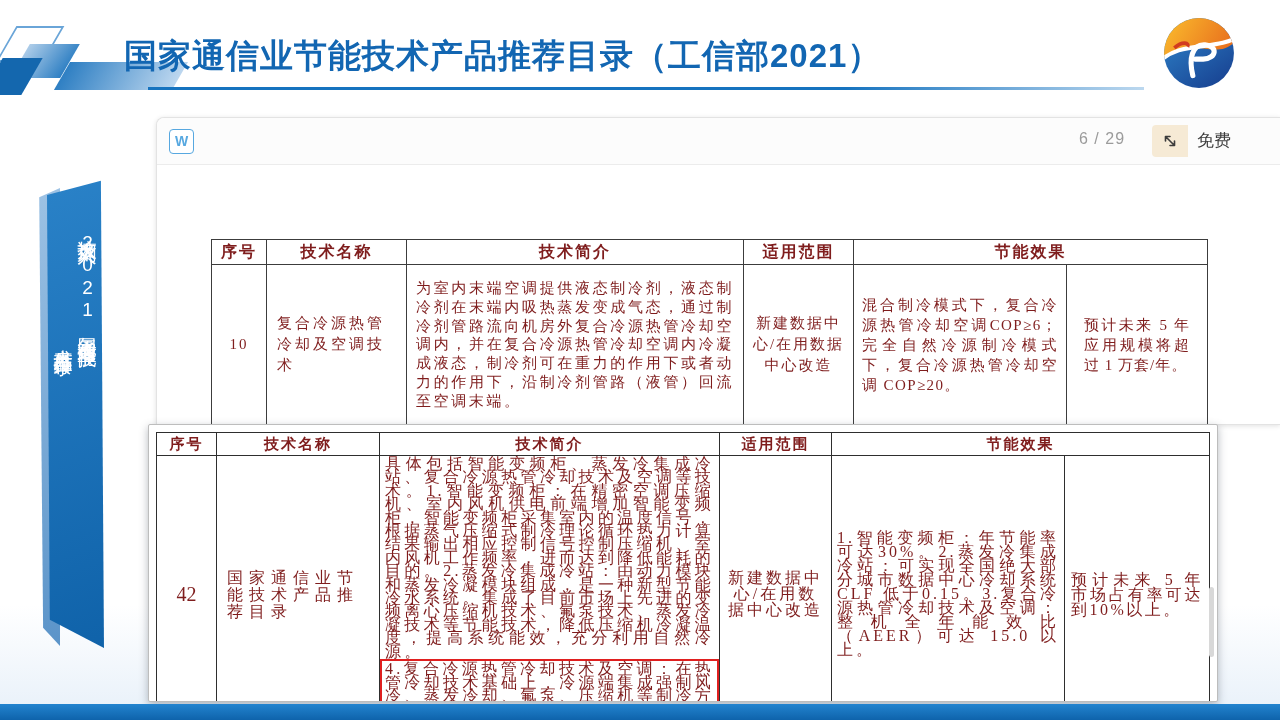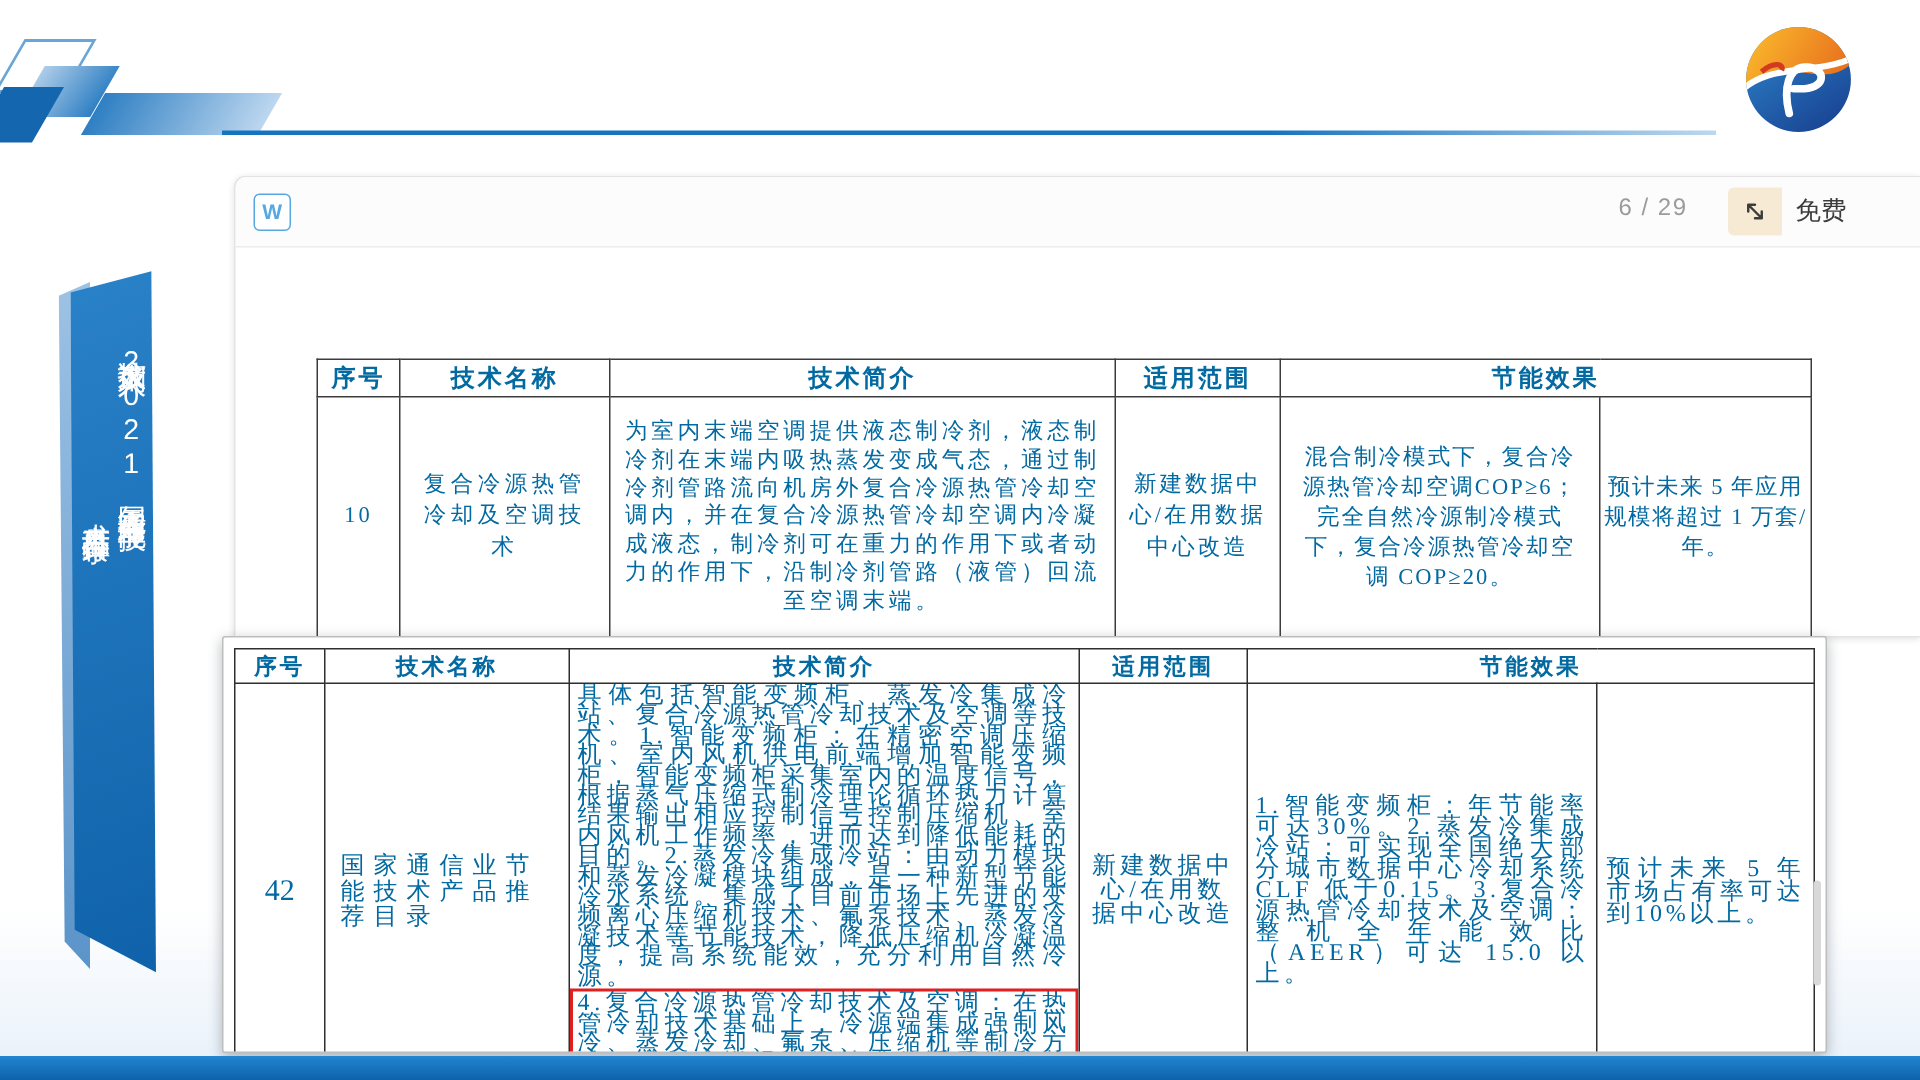--- a/index.html
+++ b/index.html
@@ -57,34 +57,34 @@
   .page-ind{position:absolute;left:922px;top:12px;color:#9b9b9b;font-size:16px;letter-spacing:1px;}
   .expand-btn{
     position:absolute;left:995px;top:7px;width:36px;height:32px;
     background:#f6ead5;border:none;border-radius:4px 0 0 4px;cursor:pointer;
     display:flex;align-items:center;justify-content:center;padding:0;
   }
   .action-label{position:absolute;left:1040px;top:11px;color:#3c3c3c;font-size:17px;white-space:nowrap;}
   
   .doctable{
     border-collapse:collapse;table-layout:fixed;
-    font-family:"Liberation Serif","DejaVu Serif",serif;color:#0369a1;
+    font-family:"Liberation Serif","DejaVu Serif",serif;color:#7f1d1d;
   }
   .doctable td{border:1px solid #3c3c3c;overflow:hidden;box-sizing:border-box;}
   .doctable .th{font-weight:bold;text-align:center;vertical-align:middle;}
   .t1{position:absolute;left:54px;top:121px;width:996px;}
   .t1 .th{font-size:16px;letter-spacing:2px;height:25px;}
   .t1 td{font-size:15px;letter-spacing:2px;}
-  .t1 .row-main td{height:138px;text-align:center;}
+  .t1 .row-main td{height:138px;}
   .t1 .cell-no{text-align:center;vertical-align:middle;font-family:"Liberation Serif",serif;}
   .t1 .cell-name{text-align:left;vertical-align:middle;padding:0 10px;letter-spacing:3px;line-height:21px;}
   .t1 .cell-intro{vertical-align:top;padding:14px 9px;text-align:justify;letter-spacing:2.6px;line-height:18.8px;}
   .t1 .cell-scope{text-align:center;vertical-align:middle;padding:0 6px;line-height:21px;}
   .t1 .cell-effect1{vertical-align:middle;padding:0 8px;text-align:justify;letter-spacing:1.4px;line-height:20px;}
-  .t1 .cell-effect2{vertical-align:middle;padding:0 0;text-align:justify;letter-spacing:1px;line-height:20px;}
+  .t1 .cell-effect2{vertical-align:middle;padding:0 17px;text-align:justify;letter-spacing:1px;line-height:20px;}
   .t1 .partial td{height:19px;}
   
   .card2{
     left:148px;top:424px;width:1070px;height:278px;
     border:1px solid #bdbdbd;box-shadow:0 3px 9px rgba(90,100,110,.45);
     overflow:hidden;border-radius:2px;
   }
   .t2{position:absolute;left:7px;top:7px;width:1053px;}
   .t2 td{border:1px solid #2e2e2e;font-size:16px;}
   .t2 .th{font-size:15px;letter-spacing:2px;height:23px;}
@@ -110,20 +110,21 @@
 <body>
 
 <div class="slide">
 
   <div class="deco deco-outline"></div>
   <div class="deco deco-grad"></div>
   <div class="deco deco-dark"></div>
   <div class="deco deco-swoosh"></div>
   <div class="title-underline"></div>
 
+  <h1 class="page-title">国家通信业节能技术产品推荐目录（工信部2021）</h1>
 
   <svg class="logo" viewBox="0 0 72 72" aria-hidden="true">
     <defs>
       <linearGradient id="lgO" x1="0" y1="0" x2="1" y2="0.35">
         <stop offset="0" stop-color="#fcc12e"></stop>
           <stop offset="1" stop-color="#e9731e"></stop>
       </linearGradient>
       <linearGradient id="lgB" x1="0.15" y1="0" x2="0.85" y2="1">
         <stop offset="0" stop-color="#2f86cc"></stop>
           <stop offset="1" stop-color="#173f8f"></stop>

